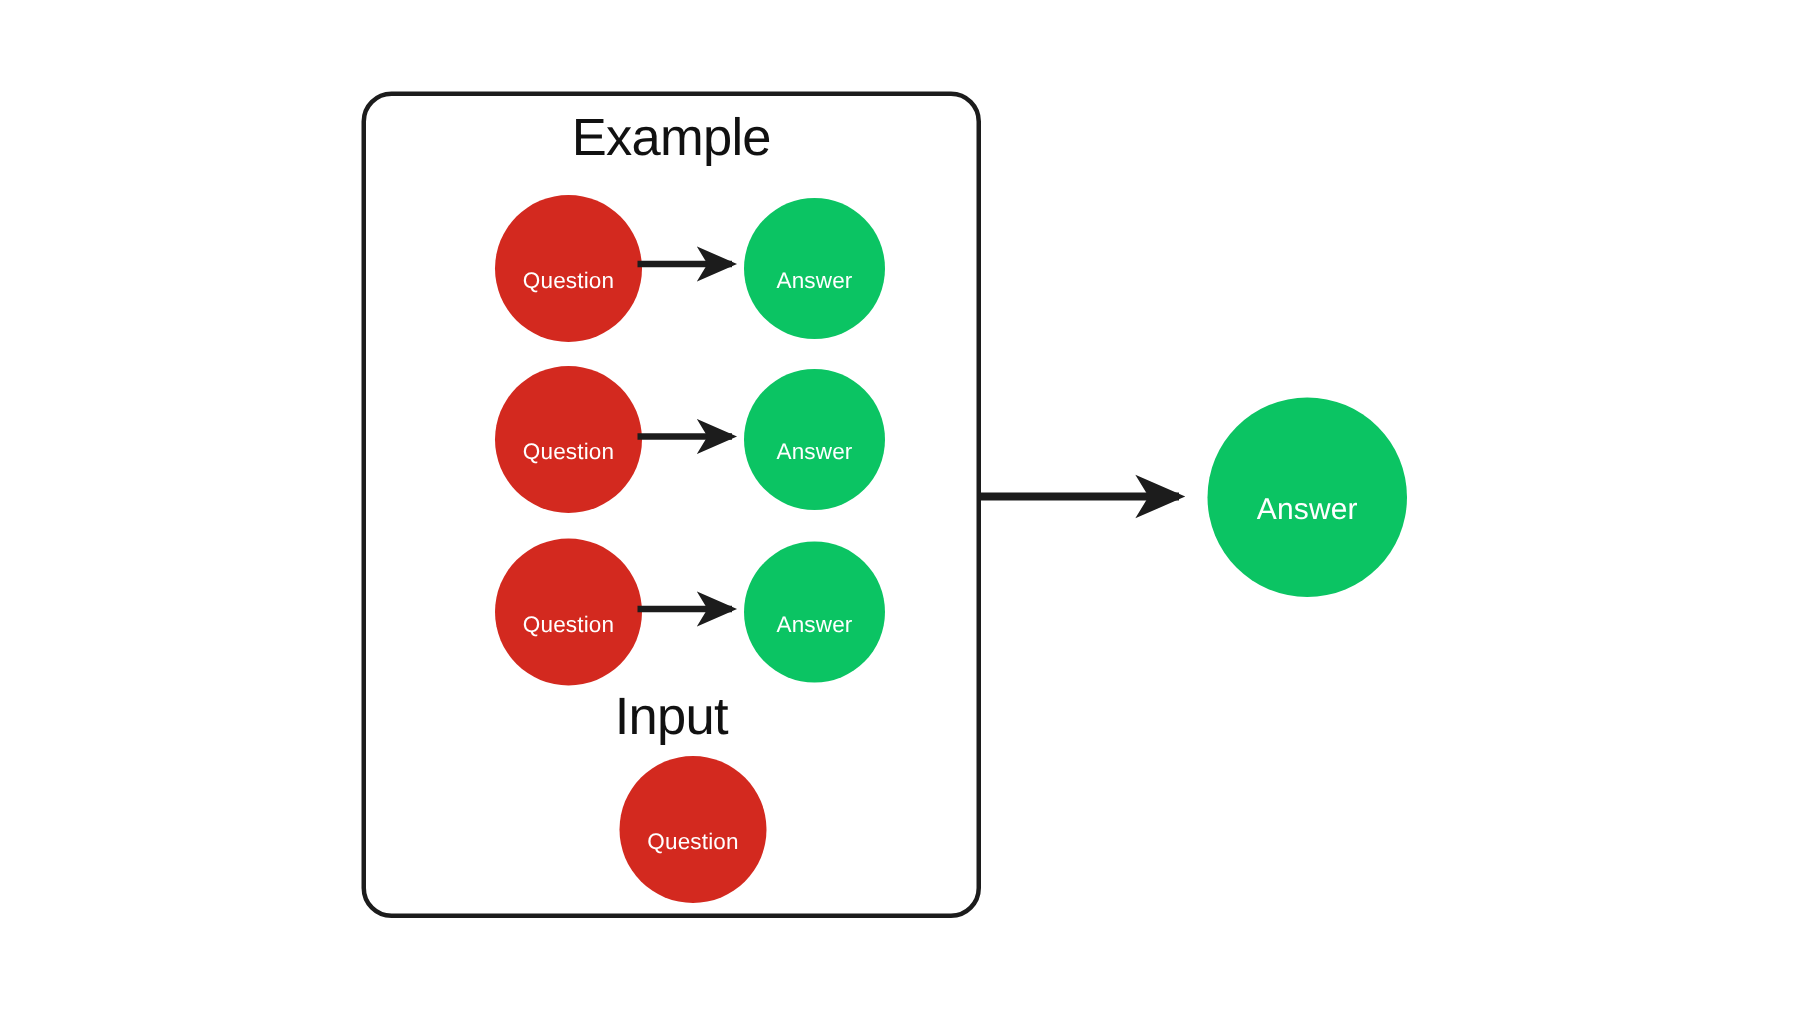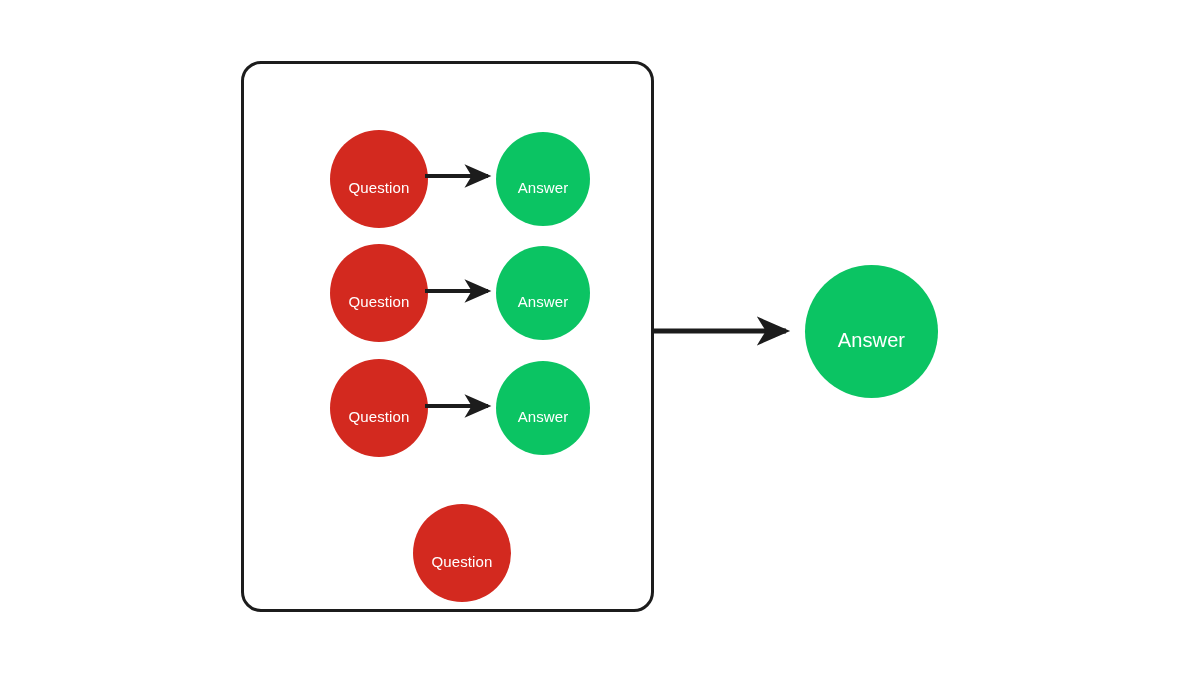--- a/index.html
+++ b/index.html
@@ -87,21 +87,23 @@
     pointer-events: none;
   }
 </style>
 </head>
 <body>
 
 <div id="canvas">
 
   <div class="prompt-box"></div>
 
+  <div class="section-heading heading-example">Example</div>
 
+  <div class="section-heading heading-input">Input</div>
 
   <div class="node node-question" style="left:330px; top:130px; width:98px; height:98px; background:#D3291F;">
     <span class="node-label">Question</span>
   </div>
   <div class="node node-answer" style="left:496px; top:132px; width:94px; height:94px; background:#0BC463;">
     <span class="node-label">Answer</span>
   </div>
 
   <div class="node node-question" style="left:330px; top:244px; width:98px; height:98px; background:#D3291F;">
     <span class="node-label">Question</span>

